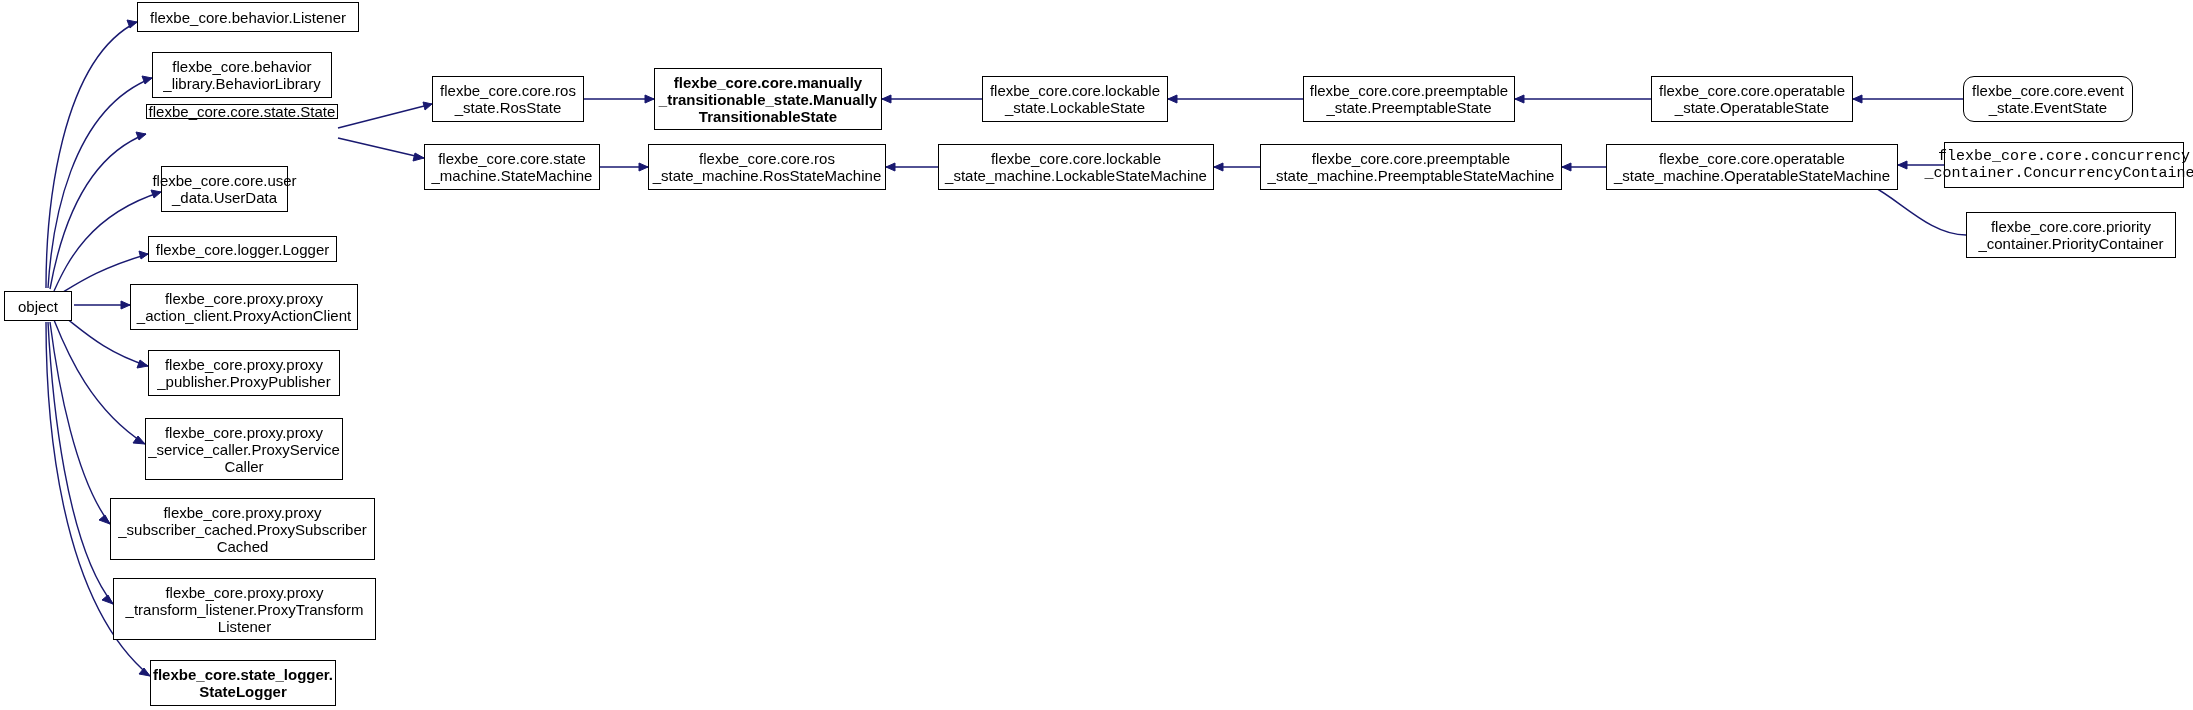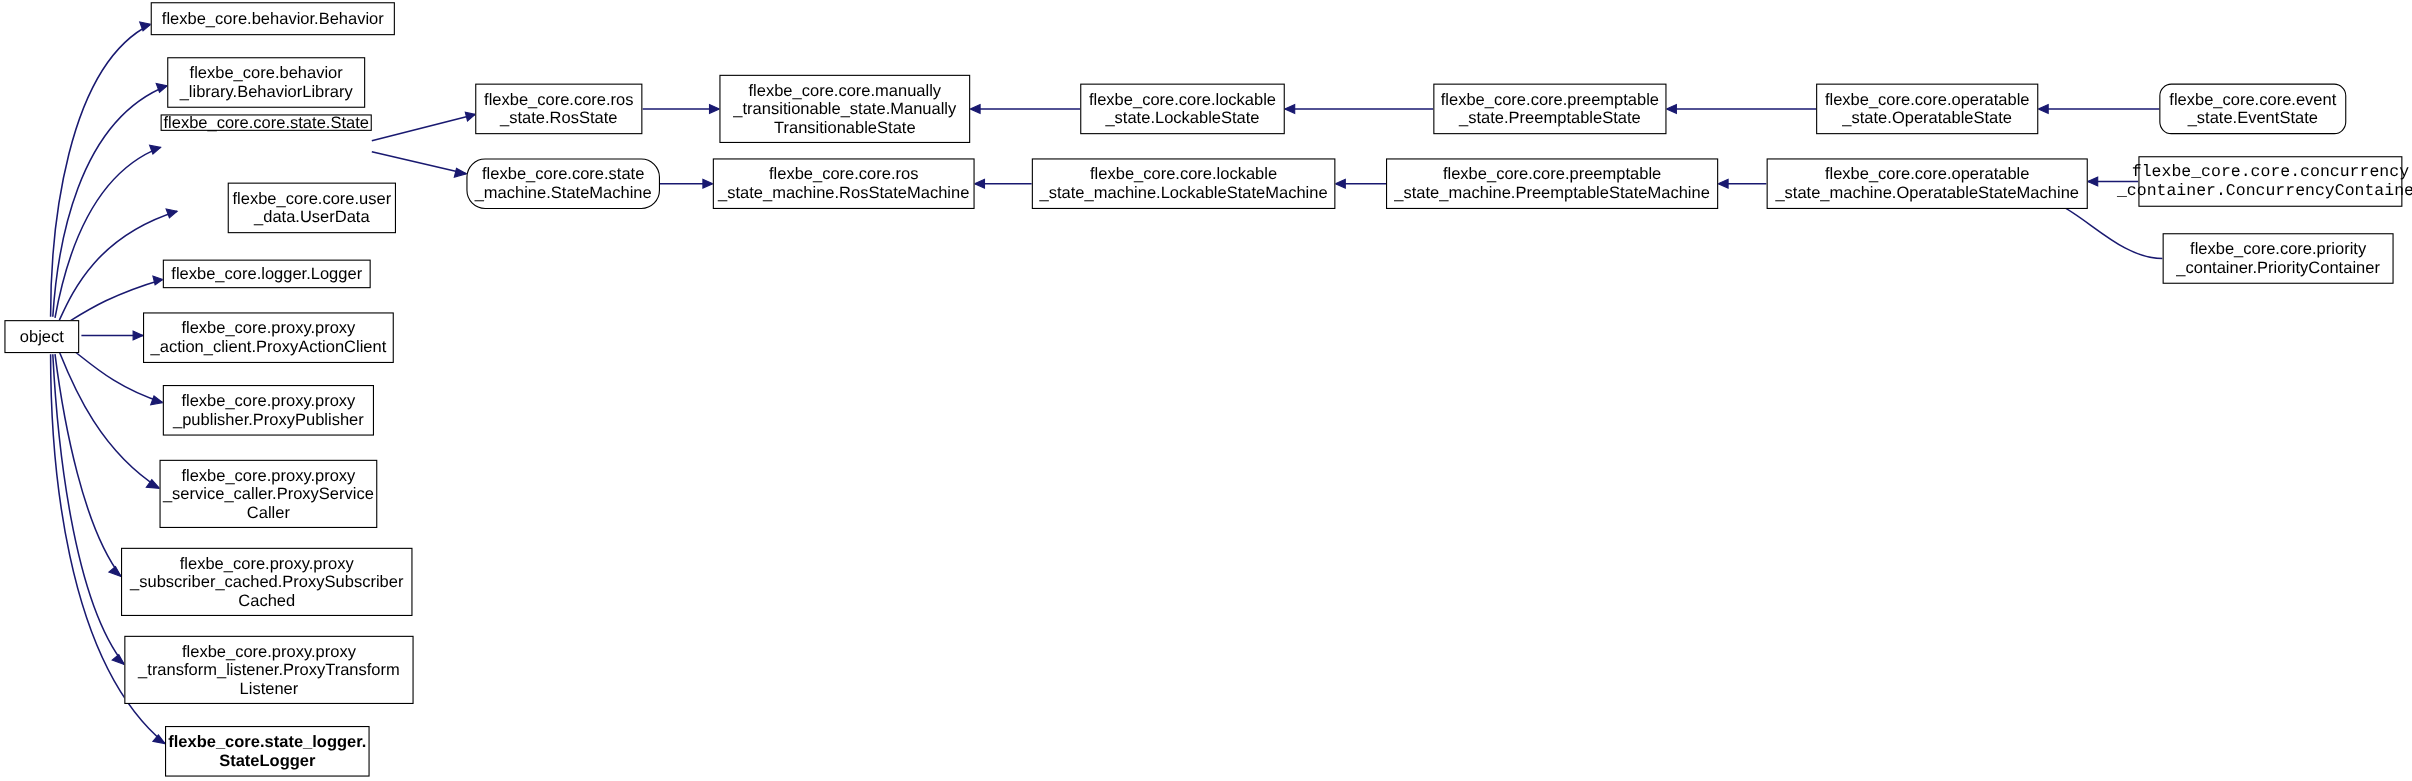--- a/index.html
+++ b/index.html
@@ -130,47 +130,47 @@
     <polygon points="1853,99 1862,95 1862,103"></polygon>
 
     <path d="M 1944 165 L 1898 165"></path>
     <polygon points="1898,165 1907,161 1907,169"></polygon>
 
     <path d="M 1966 235 C 1930 235 1900 200 1872 186"></path>
     <polygon points="1872,186 1881,185 1877,178"></polygon>
   </svg>
 
   <div class="node" style="left:4px; top:291px; width:68px; height:30px;">object</div>
-  <div class="node" style="left:137px; top:2px; width:222px; height:30px;">flexbe_core.behavior.Behavior</div>
+  <div class="node" style="left:137px; top:2px; width:222px; height:30px;">flexbe_core.behavior.Listener</div>
   <div class="node" style="left:152px; top:52px; width:180px; height:46px;">flexbe_core.behavior
 _library.BehaviorLibrary</div>
   <div class="node" style="left:146px; top:104px; width:192px; height:15px;">flexbe_core.core.state.State</div>
-  <div class="node" style="left:161px; top:166px; width:153px; height:46px;margin-left:46px;">flexbe_core.core.user
+  <div class="node" style="left:161px; top:166px; width:127px; height:46px;">flexbe_core.core.user
 _data.UserData</div>
   <div class="node" style="left:148px; top:236px; width:189px; height:26px;">flexbe_core.logger.Logger</div>
   <div class="node" style="left:130px; top:284px; width:228px; height:46px;">flexbe_core.proxy.proxy
 _action_client.ProxyActionClient</div>
   <div class="node" style="left:148px; top:350px; width:192px; height:46px;">flexbe_core.proxy.proxy
 _publisher.ProxyPublisher</div>
   <div class="node" style="left:145px; top:418px; width:198px; height:62px;">flexbe_core.proxy.proxy
 _service_caller.ProxyService
 Caller</div>
   <div class="node" style="left:110px; top:498px; width:265px; height:62px;">flexbe_core.proxy.proxy
 _subscriber_cached.ProxySubscriber
 Cached</div>
   <div class="node" style="left:113px; top:578px; width:263px; height:62px;">flexbe_core.proxy.proxy
 _transform_listener.ProxyTransform
 Listener</div>
   <div class="node" style="left:150px; top:660px; width:186px; height:46px;font-weight:bold;">flexbe_core.state_logger.
 StateLogger</div>
   <div class="node" style="left:432px; top:76px; width:152px; height:46px;">flexbe_core.core.ros
 _state.RosState</div>
-  <div class="node" style="left:424px; top:144px; width:176px; height:46px;border-radius:17px;">flexbe_core.core.state
+  <div class="node" style="left:424px; top:144px; width:176px; height:46px;">flexbe_core.core.state
 _machine.StateMachine</div>
-  <div class="node" style="left:654px; top:68px; width:228px; height:62px;">flexbe_core.core.manually
+  <div class="node" style="left:654px; top:68px; width:228px; height:62px;font-weight:bold;">flexbe_core.core.manually
 _transitionable_state.Manually
 TransitionableState</div>
   <div class="node" style="left:648px; top:144px; width:238px; height:46px;">flexbe_core.core.ros
 _state_machine.RosStateMachine</div>
   <div class="node" style="left:982px; top:76px; width:186px; height:46px;">flexbe_core.core.lockable
 _state.LockableState</div>
   <div class="node" style="left:938px; top:144px; width:276px; height:46px;">flexbe_core.core.lockable
 _state_machine.LockableStateMachine</div>
   <div class="node" style="left:1303px; top:76px; width:212px; height:46px;">flexbe_core.core.preemptable
 _state.PreemptableState</div>

